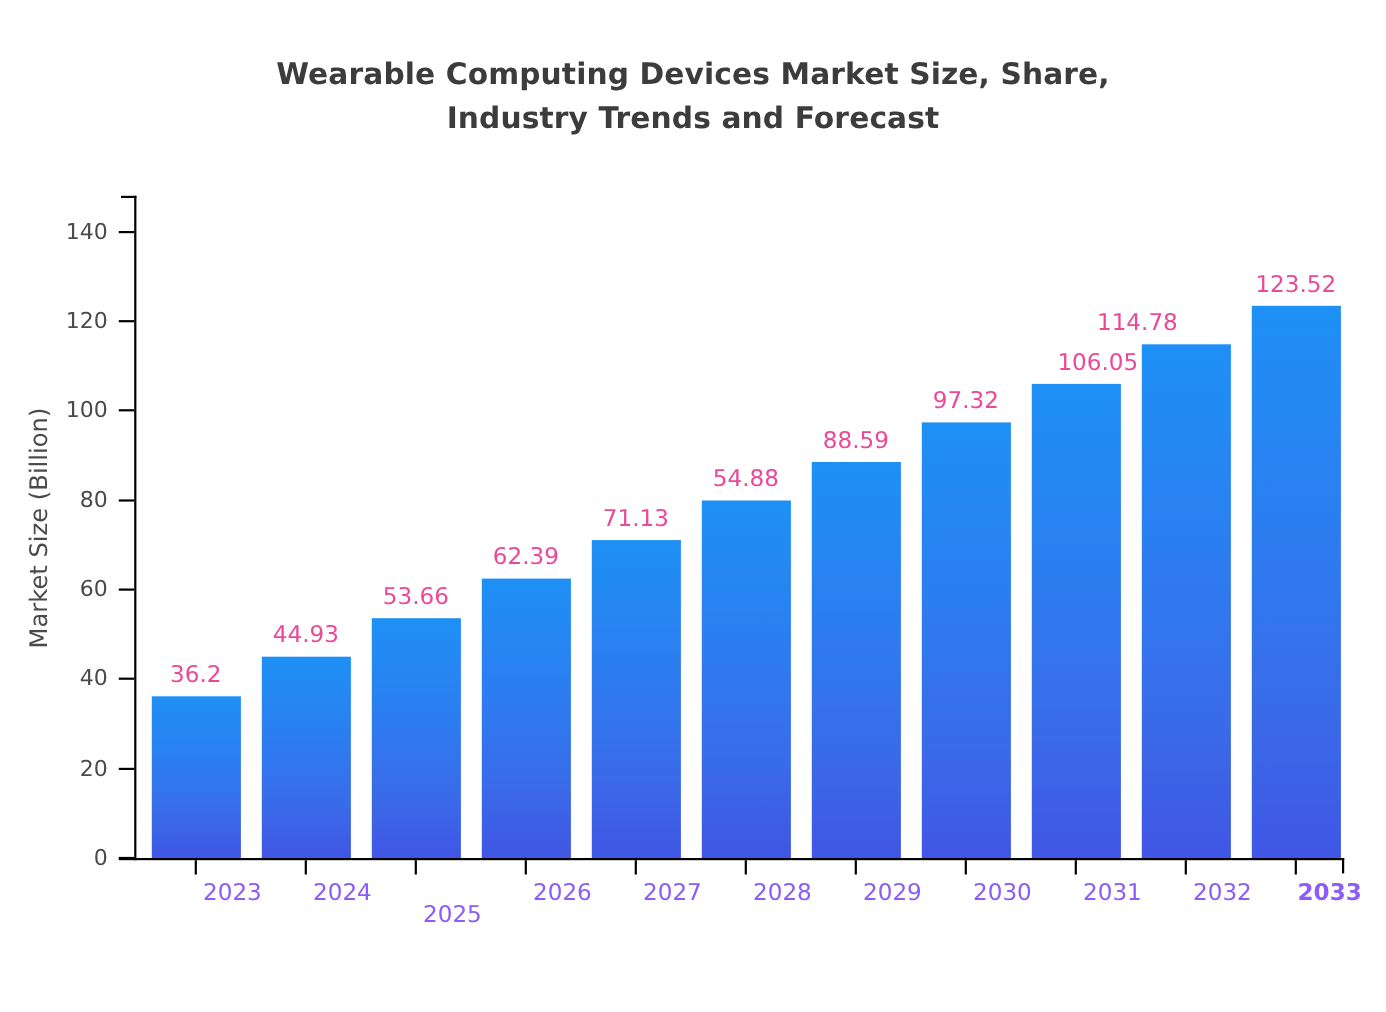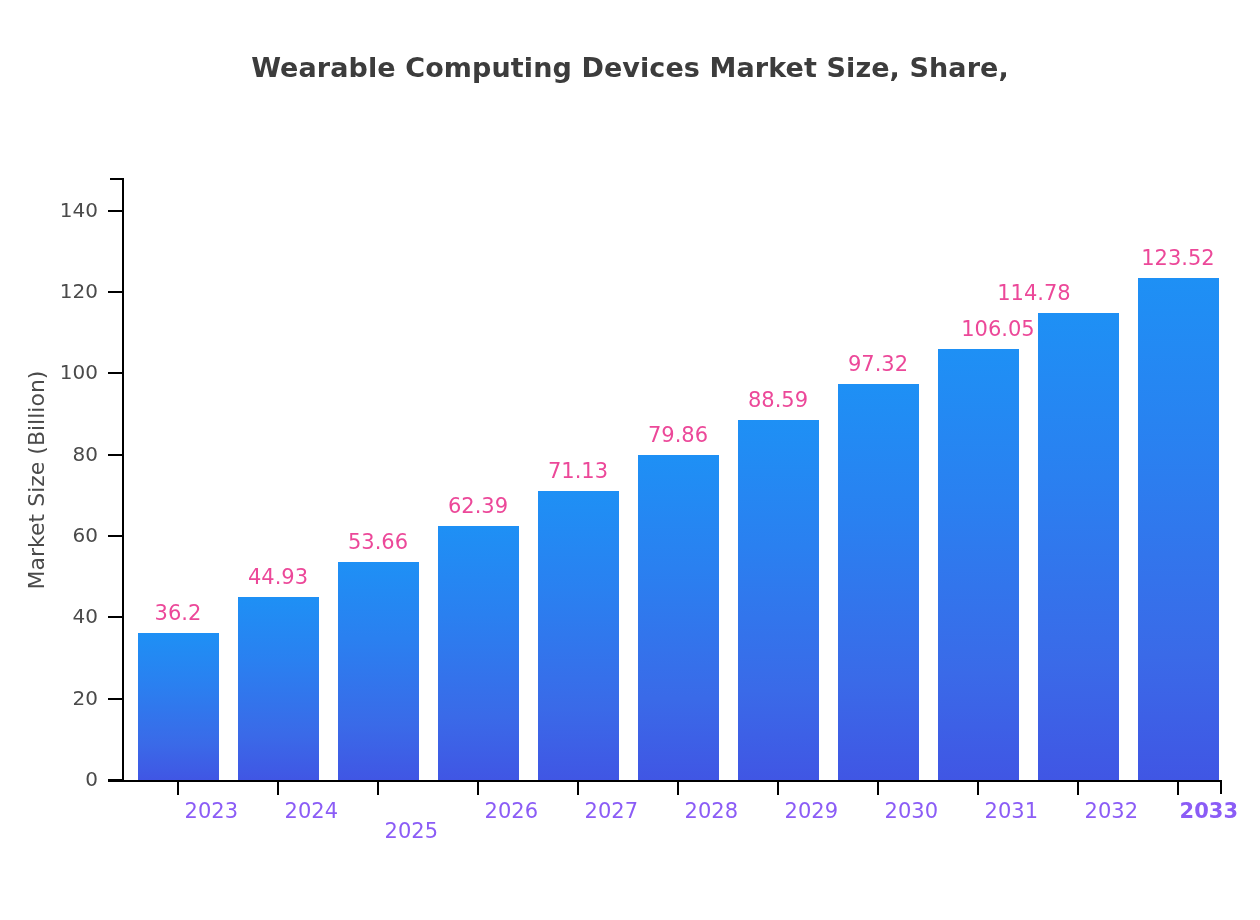--- a/index.html
+++ b/index.html
@@ -159,20 +159,21 @@
     line-height: 26px;
   }
 </style>
 </head>
 <body>
 
 <div id="figure">
 
   <div id="chart-title">
     <span class="line">Wearable Computing Devices Market Size, Share,</span>
+    <span class="line">Industry Trends and Forecast</span>
   </div>
 
   <div id="ylabel">Market Size (Billion)</div>
 
   <div id="yaxis-topcap"></div>
   <div id="yaxis-spine"></div>
   <div id="xaxis-spine"></div>
   <div id="xaxis-rightcap"></div>
 
   <div id="yticks-layer">
@@ -223,21 +224,21 @@
       <div class="bar-value" style="left: -14px; top: 422.754px;">36.2</div>
       <div class="bar" title="2024: 44.93" style="left: 115.5px; width: 81px; height: 182.756px;"></div>
       <div class="bar-value" style="left: 86px; top: 387.244px;">44.93</div>
       <div class="bar" title="2025: 53.66" style="left: 215.5px; width: 81px; height: 218.266px;"></div>
       <div class="bar-value" style="left: 186px; top: 351.734px;">53.66</div>
       <div class="bar" title="2026: 62.39" style="left: 315.5px; width: 81px; height: 253.776px;"></div>
       <div class="bar-value" style="left: 286px; top: 316.224px;">62.39</div>
       <div class="bar" title="2027: 71.13" style="left: 415.5px; width: 81px; height: 289.326px;"></div>
       <div class="bar-value" style="left: 386px; top: 280.674px;">71.13</div>
       <div class="bar" title="2028: 79.86" style="left: 515.5px; width: 81px; height: 324.836px;"></div>
-      <div class="bar-value" style="left: 486px; top: 245.164px;">79.86</div>
+      <div class="bar-value" style="left: 486px; top: 245.164px;">54.88</div>
       <div class="bar" title="2029: 88.59" style="left: 615.5px; width: 81px; height: 360.346px;"></div>
       <div class="bar-value" style="left: 586px; top: 209.654px;">88.59</div>
       <div class="bar" title="2030: 97.32" style="left: 715.5px; width: 81px; height: 395.856px;"></div>
       <div class="bar-value" style="left: 686px; top: 174.144px;">97.32</div>
       <div class="bar" title="2031: 106.05" style="left: 815.5px; width: 81px; height: 431.366px;"></div>
       <div class="bar-value" style="left: 806px; top: 138.634px;">106.05</div>
       <div class="bar" title="2032: 114.78" style="left: 915.5px; width: 81px; height: 466.875px;"></div>
       <div class="bar-value" style="left: 842px; top: 103.125px;">114.78</div>
       <div class="bar" title="2033: 123.52" style="left: 1015.5px; width: 81px; height: 502.426px;"></div>
       <div class="bar-value" style="left: 986px; top: 67.5741px;">123.52</div>

